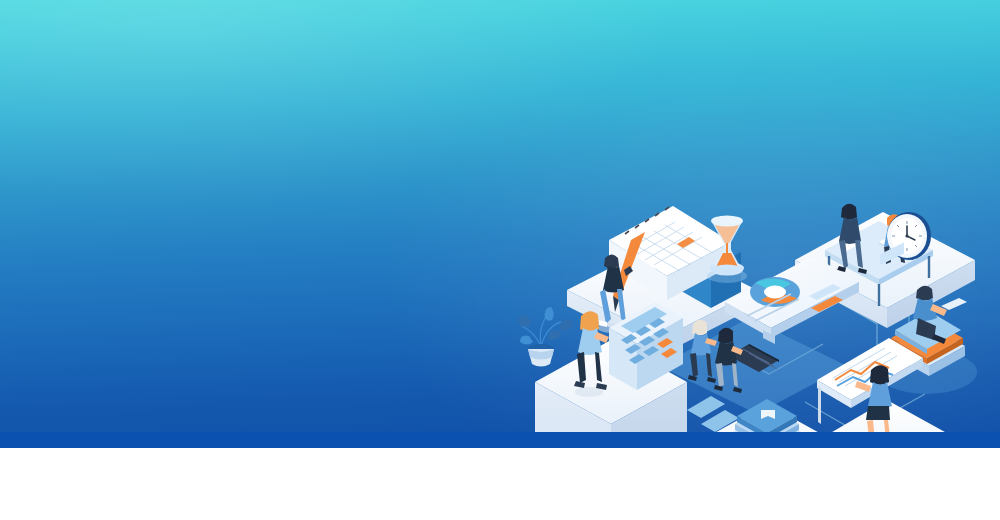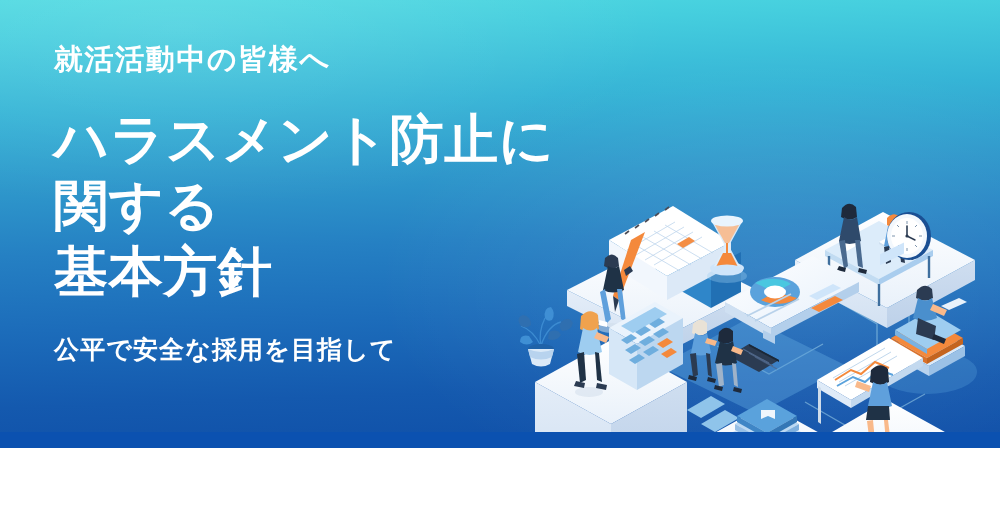--- a/index.html
+++ b/index.html
@@ -472,29 +472,19 @@
         <path d="M-30 58 L18 84 L18 92 L-30 66 Z" fill="#d2e1f2"></path>
         <path d="M-18 46 L16 26 L50 46 L16 66 Z" fill="#2b3b52"></path>
         <path d="M-16 30 L18 10 L48 28 L14 48 Z" fill="#ffffff"></path>
         <path d="M-12 34 L4 20 L14 30 L30 14 L42 28 L42 32 L14 46 Z" fill="#f4893c"></path>
         <path d="M-12 40 L6 28 L18 36 L34 24 L42 32 L14 46 Z" fill="#9ecdf0"></path>
       </g>
 
     </svg>
   </div>
 
-  <div class="copy">
-    <p class="eyebrow">就活活動中の皆様へ</p>
-    <div class="headline-wrap">
-      <h1 class="headline">
-        <span class="headline-l1">ハラスメント防止に関する</span>
-        <span class="headline-l2">基本方針</span>
-      </h1>
-    </div>
-    <p class="tagline">公平で安全な採用を目指して</p>
-  </div>
 
   <div class="blue-rule"></div>
   <div class="footer">
     
   </div>
 
 </div>
 
 </body></html>

